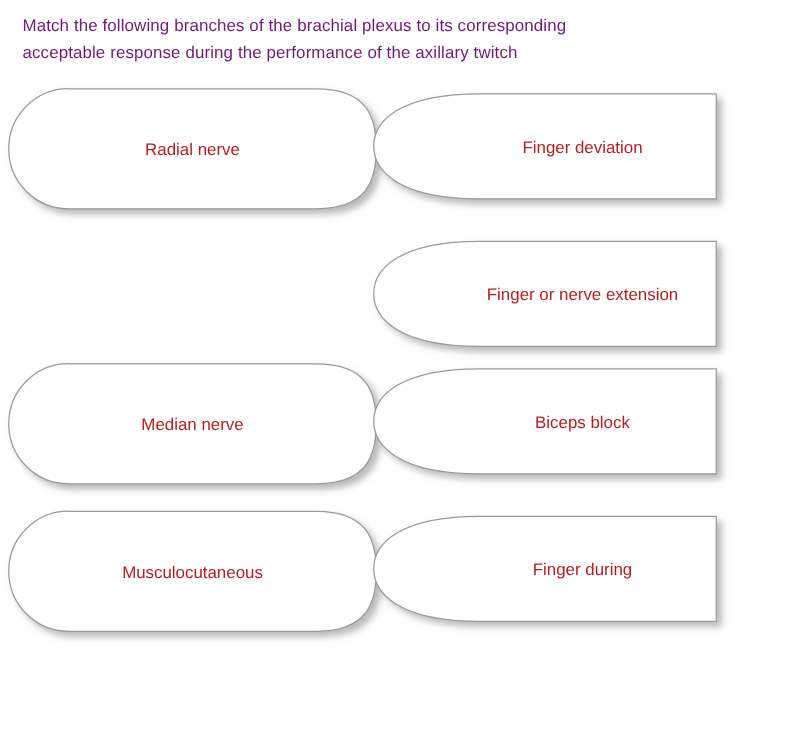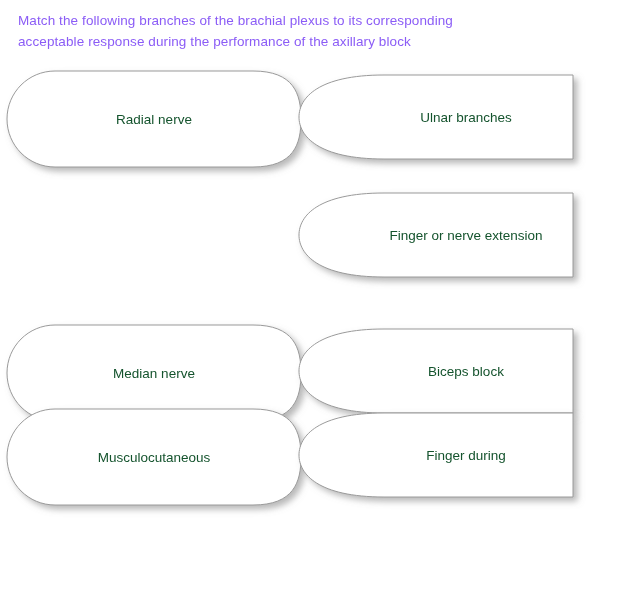--- a/index.html
+++ b/index.html
@@ -17,21 +17,21 @@
   }
 
   
   #prompt {
     position: absolute;
     left: 18px;
     top: 10px;
     width: 600px;
     font-size: 13.5px;
     line-height: 21px;
-    color: #8b5cf6;
+    color: #701a75;
     letter-spacing: 0.1px;
   }
   #prompt .line {
     display: block;
     white-space: nowrap;
   }
 
   
   #board {
     position: absolute;
@@ -64,21 +64,21 @@
     position: absolute;
     left: 0;
     top: 0;
     width: 100%;
     height: 100%;
     display: flex;
     align-items: center;
     justify-content: center;
     font-size: 13.5px;
     line-height: 17px;
-    color: #14532d;
+    color: #b91c1c;
     white-space: nowrap;
     pointer-events: none;
   }
 
   
   .shape.term {
     left: 6px;
     top: 0px;
     width: 296px;
     height: 98px;
@@ -103,21 +103,21 @@
     fill: #ffffff;
     stroke: #9a9a9a;
     stroke-width: 1;
   }
 </style>
 </head>
 <body>
 
 <div id="prompt">
   <span class="line">Match the following branches of the brachial plexus to its corresponding</span>
-  <span class="line">acceptable response during the performance of the axillary block</span>
+  <span class="line">acceptable response during the performance of the axillary twitch</span>
 </div>
 
 <div id="board">
 
   <div class="match-row" style="top:70px;">
     <div class="shape term">
       <svg class="shape-art" viewBox="0 0 296 98" preserveAspectRatio="none">
         <defs>
           <filter id="sh1" x="-25%" y="-25%" width="160%" height="160%">
             <feDropShadow dx="4" dy="4" stdDeviation="3" flood-color="#808080" flood-opacity="0.55"></feDropShadow>
@@ -130,40 +130,40 @@
 
     <div class="shape response">
       <svg class="shape-art" viewBox="0 0 276 86" preserveAspectRatio="none">
         <defs>
           <filter id="sh1r" x="-25%" y="-25%" width="160%" height="160%">
             <feDropShadow dx="4" dy="4" stdDeviation="3" flood-color="#808080" flood-opacity="0.55"></feDropShadow>
           </filter>
         </defs>
         <path class="outline" filter="url(#sh1r)" d="M 275,1 L 275,85 L 86,85 C 20,85 1,62 1,43 C 1,24 20,1 86,1 Z"></path>
       </svg>
-      <div class="shape-label">Ulnar branches</div>
+      <div class="shape-label">Finger deviation</div>
     </div>
   </div>
 
   <div class="match-row" style="top:188px;">
 
     <div class="shape response">
       <svg class="shape-art" viewBox="0 0 276 86" preserveAspectRatio="none">
         <defs>
           <filter id="sh2r" x="-25%" y="-25%" width="160%" height="160%">
             <feDropShadow dx="4" dy="4" stdDeviation="3" flood-color="#808080" flood-opacity="0.55"></feDropShadow>
           </filter>
         </defs>
         <path class="outline" filter="url(#sh2r)" d="M 275,1 L 275,85 L 86,85 C 20,85 1,62 1,43 C 1,24 20,1 86,1 Z"></path>
       </svg>
       <div class="shape-label">Finger or nerve extension</div>
     </div>
   </div>
 
-  <div class="match-row" style="top:324px;">
+  <div class="match-row" style="top:290px;">
     <div class="shape term">
       <svg class="shape-art" viewBox="0 0 296 98" preserveAspectRatio="none">
         <defs>
           <filter id="sh3" x="-25%" y="-25%" width="160%" height="160%">
             <feDropShadow dx="4" dy="4" stdDeviation="3" flood-color="#808080" flood-opacity="0.55"></feDropShadow>
           </filter>
         </defs>
         <path class="outline" filter="url(#sh3)" d="M 49,1 L 247,1 C 288,1 295,24 295,49 C 295,74 288,97 247,97 L 49,97 C 22.4,97 1,75.6 1,49 C 1,22.4 22.4,1 49,1 Z"></path>
       </svg>
       <div class="shape-label">Median nerve</div>

